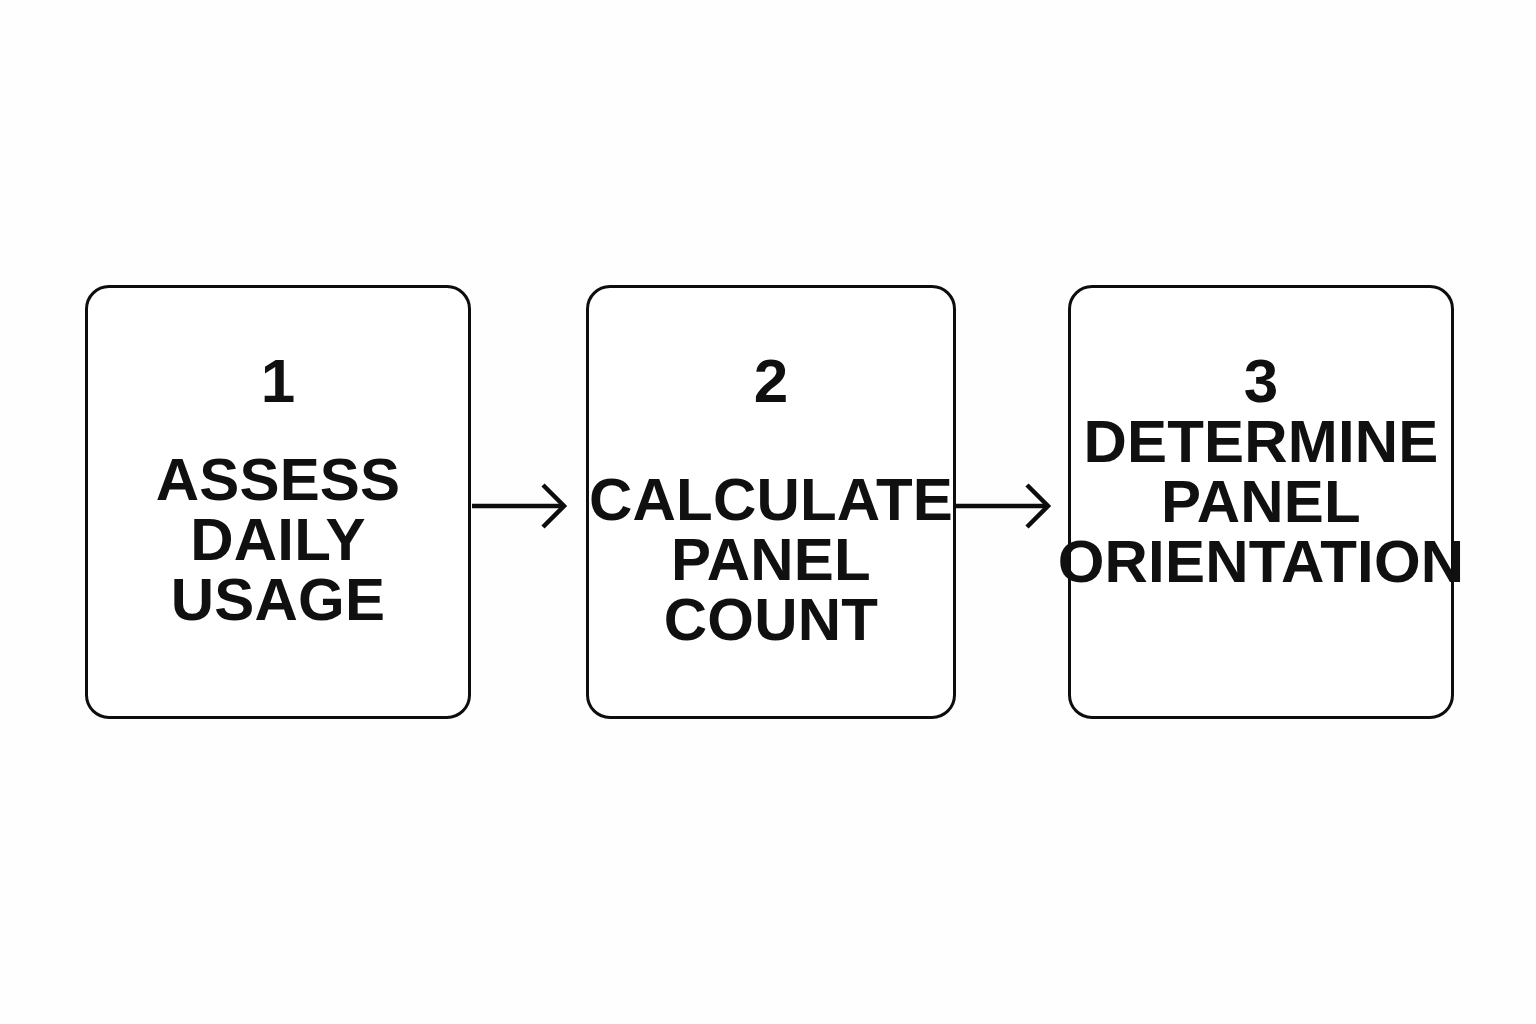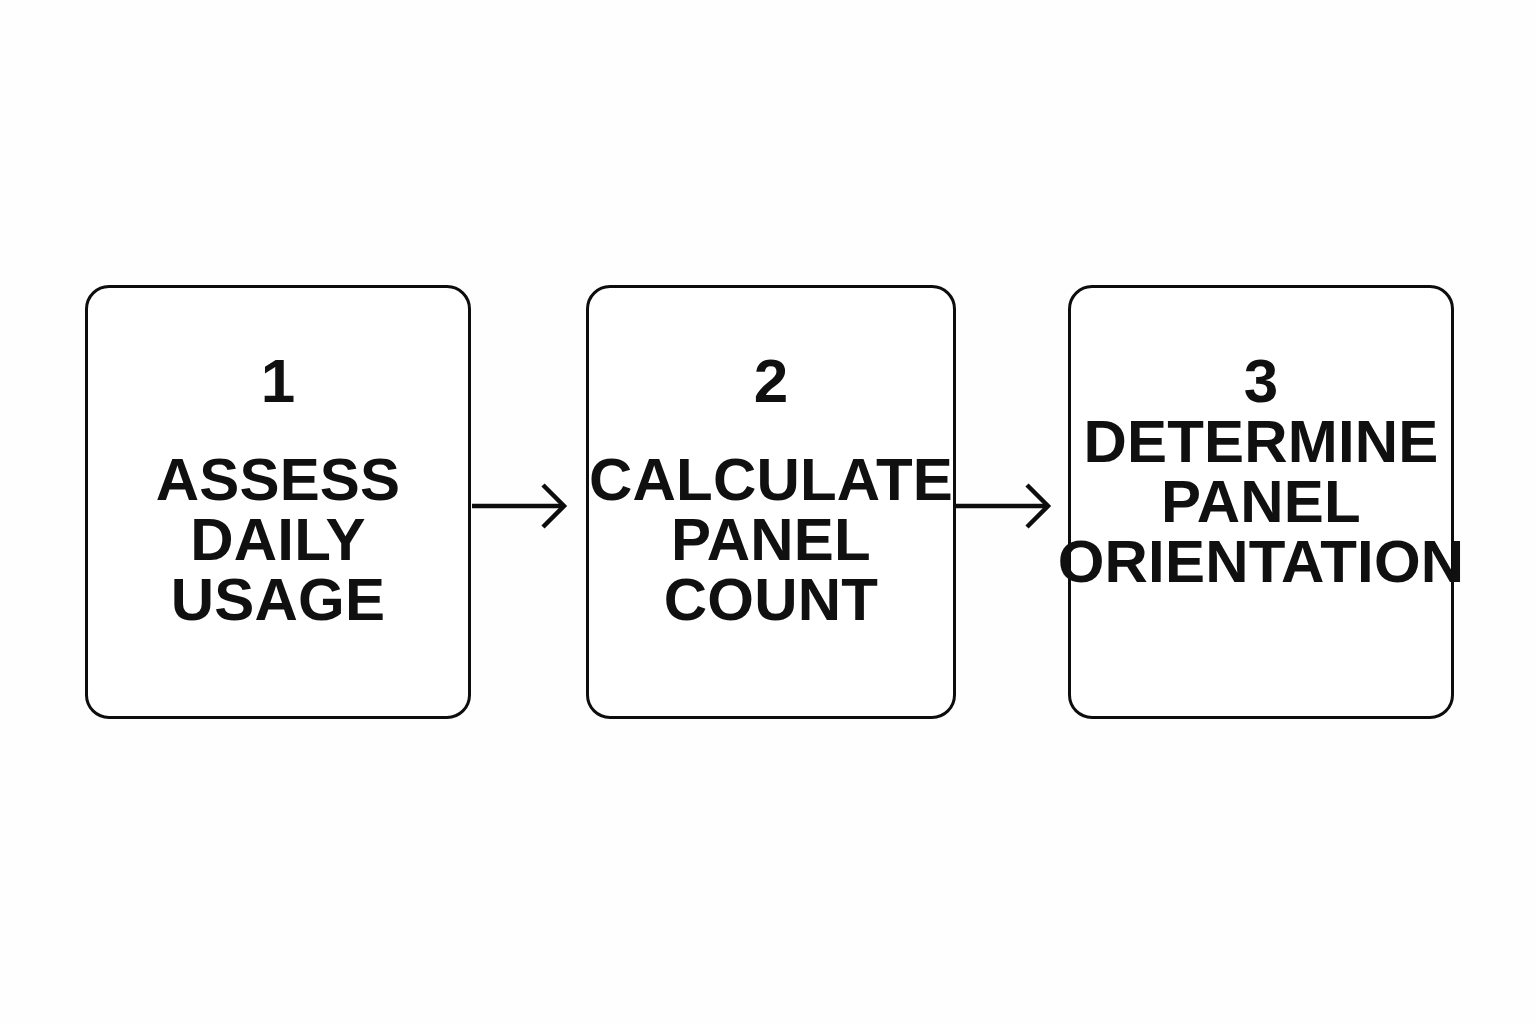--- a/index.html
+++ b/index.html
@@ -54,21 +54,21 @@
   
   #step-box-1 { left: 85px;   top: 285px; width: 386px; height: 434px; }
   #step-box-2 { left: 586px;  top: 285px; width: 370px; height: 434px; }
   #step-box-3 { left: 1068px; top: 285px; width: 386px; height: 434px; }
 
   #step-box-1 .step-number { margin-top: 62px; }
   #step-box-2 .step-number { margin-top: 62px; }
   #step-box-3 .step-number { margin-top: 62px; }
 
   #step-box-1 .step-label { margin-top: 38px; }
-  #step-box-2 .step-label { margin-top: 38px; }
+  #step-box-2 .step-label { margin-top: 58px; }
   #step-box-3 .step-label { }
 
   .connector-arrow {
     position: absolute;
     top: 478px;
     height: 56px;
   }
   #connector-arrow-1 { left: 468px; width: 104px; }
   #connector-arrow-2 { left: 952px; width: 104px; }
 

